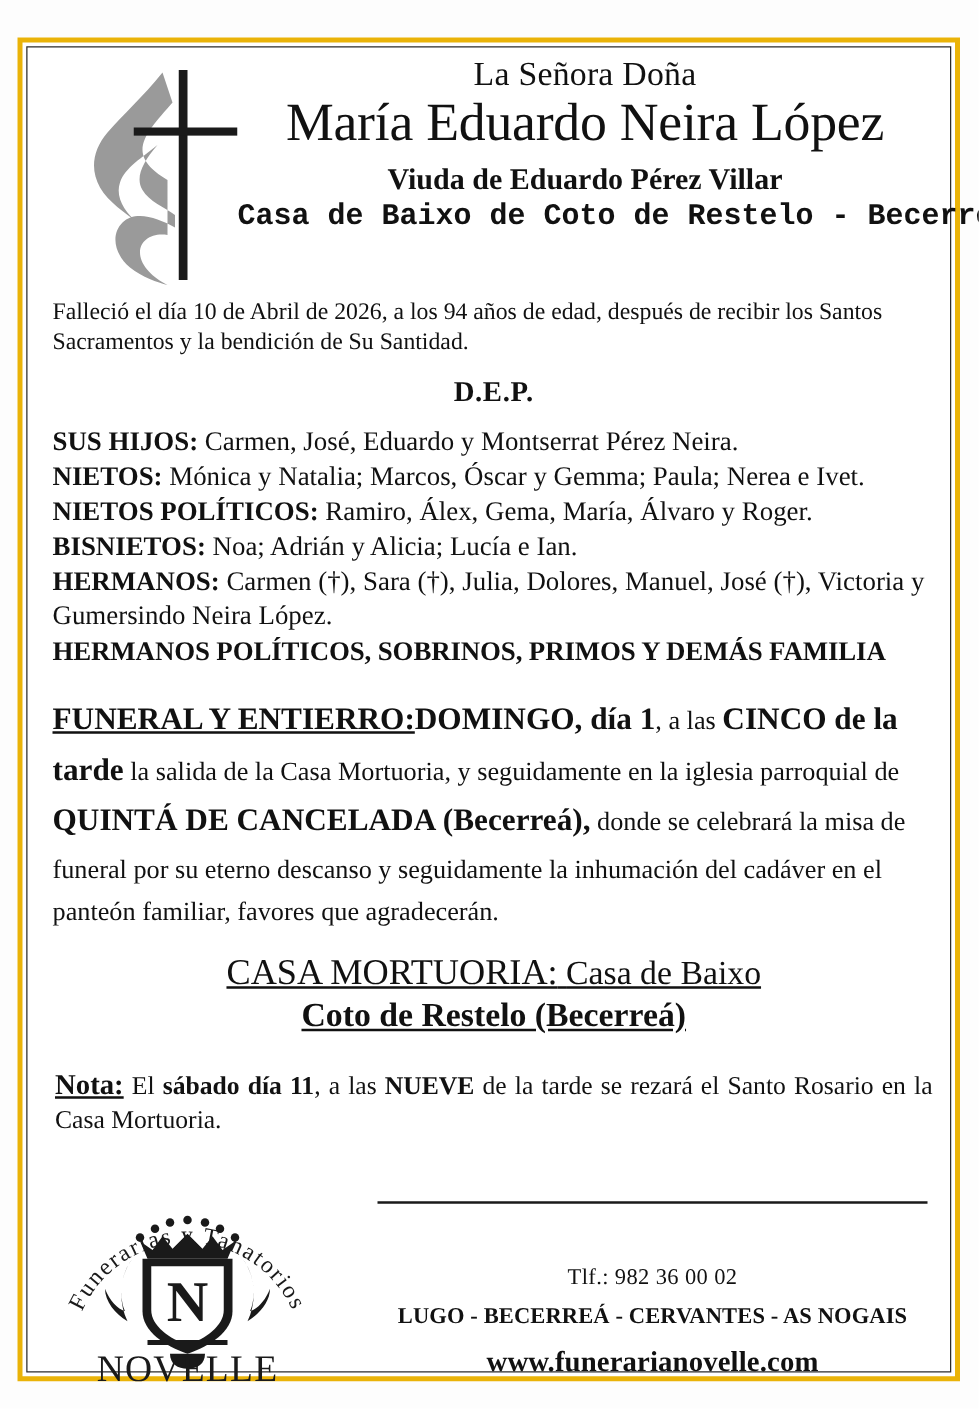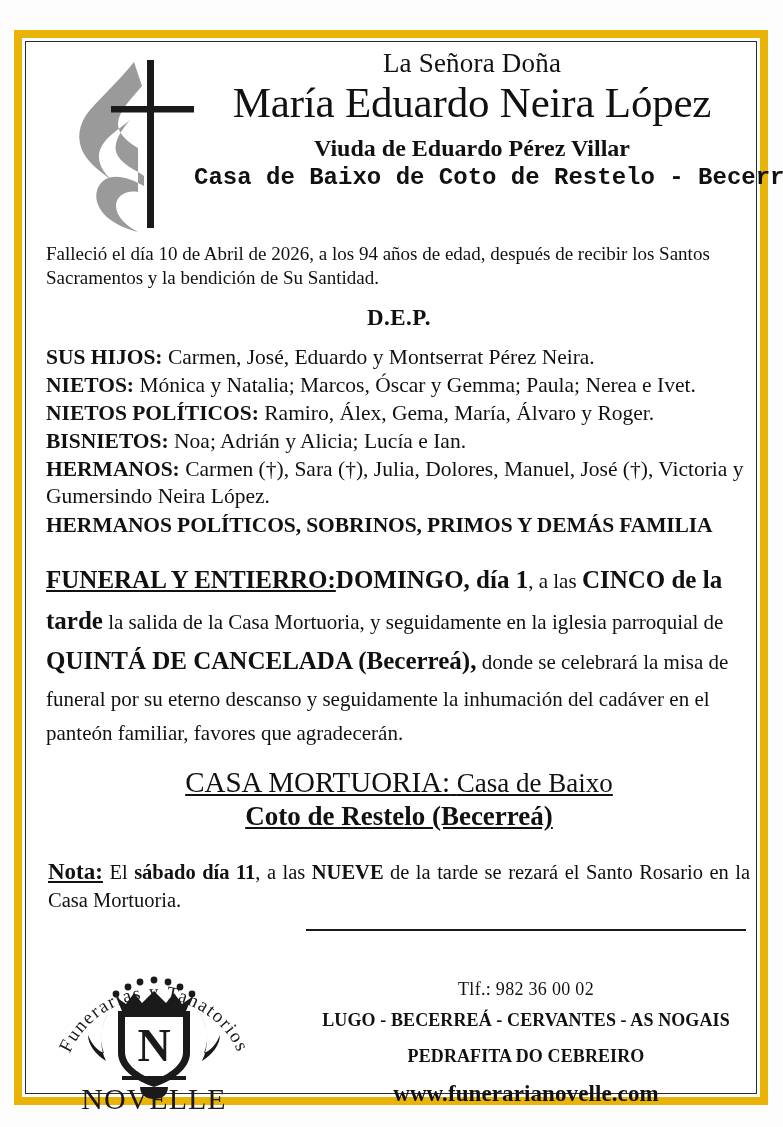--- a/index.html
+++ b/index.html
@@ -22,21 +22,21 @@
     background: #fdfdfd;
   }
 
   
   .frame {
     position: absolute;
     left: 14px;
     top: 30px;
     width: 754px;
     height: 1075px;
-    border: 8px solid #eab308;
+    border: 4px solid #eab308;
     box-sizing: border-box;
     background: #ffffff;
   }
   .frame-inner {
     position: absolute;
     left: 3px;
     top: 3px;
     right: 3px;
     bottom: 3px;
     border: 1px solid #2b2b2b;
@@ -353,20 +353,19 @@
             <path d="M92 138 C92 146 98 150 106 150 C114 150 120 146 120 138 Z" fill="#1a1a1a"></path>
             <rect x="74" y="127" width="64" height="4" fill="#1a1a1a"></rect>
             <text x="106" y="160" text-anchor="middle" font-family="'Liberation Serif', serif" font-size="30" letter-spacing="1" fill="#1a1a1a">NOVELLE</text>
           </svg>
         </div>
 
         <div class="contact">
           <div class="contact-rule"></div>
           <div class="tlf">Tlf.: 982 36 00 02</div>
           <div class="towns">LUGO - BECERREÁ - CERVANTES - AS NOGAIS</div>
-          <div class="town2">PEDRAFITA DO CEBREIRO</div>
           <div class="web">www.funerarianovelle.com</div>
         </div>
       </div>
 
     </div>
   </div>
 </div>
 
 </body></html>

